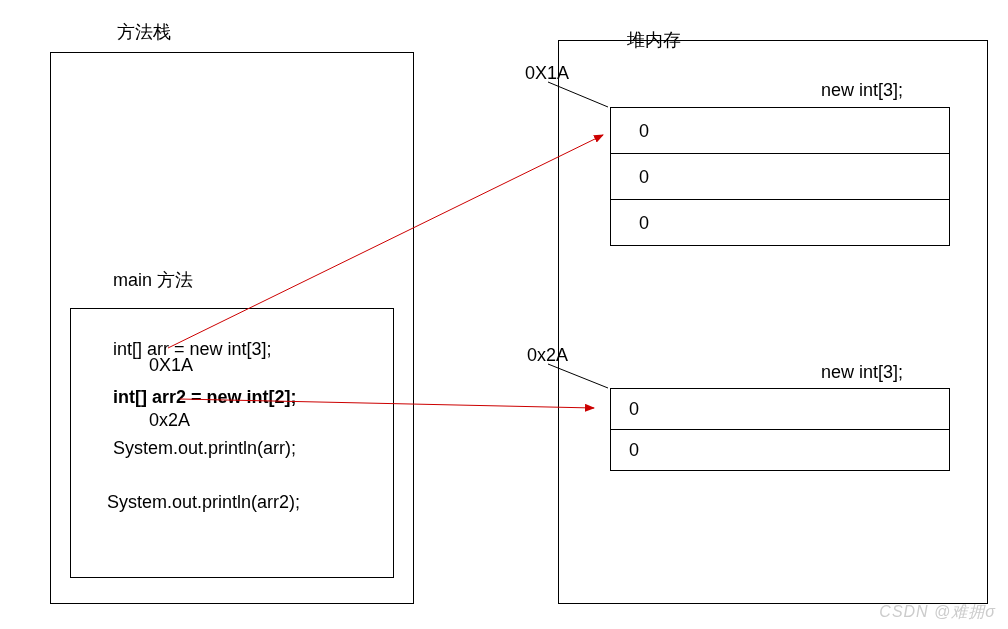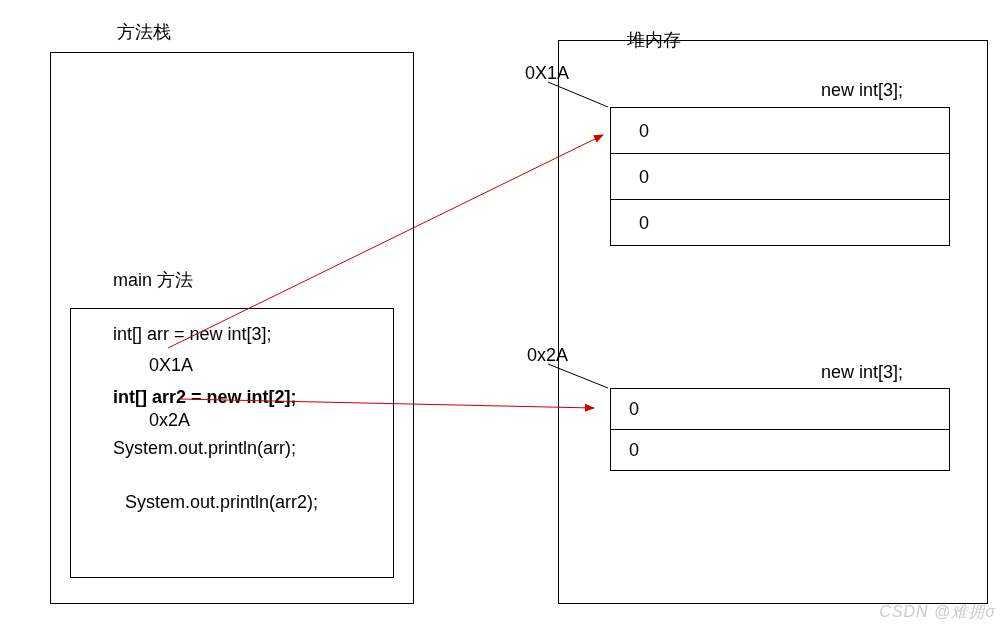--- a/index.html
+++ b/index.html
@@ -57,26 +57,26 @@
 
 <div class="label" style="left:90px; top:20px;">方法栈</div>
 <div class="label" style="left:600px; top:28px;">堆内存</div>
 
 <div class="box" style="left:50px; top:52px; width:364px; height:552px;"></div>
 
 <div class="label" style="left:86px; top:268px;">main 方法</div>
 
 <div class="box" style="left:70px; top:308px; width:324px; height:270px;"></div>
 
-<div class="label" style="left:86px; top:324px;">int[] arr = new int[3];</div>
+<div class="label" style="left:86px; top:339px;">int[] arr = new int[3];</div>
 <div class="label" style="left:122px; top:355px;">0X1A</div>
 <div class="label" style="left:86px; top:387px;font-weight:bold;">int[] arr2 = new int[2];</div>
 <div class="label" style="left:122px; top:410px;">0x2A</div>
 <div class="label" style="left:86px; top:438px;">System.out.println(arr);</div>
-<div class="label" style="left:98px; top:492px;">System.out.println(arr2);</div>
+<div class="label" style="left:80px; top:492px;">System.out.println(arr2);</div>
 
 <div class="box" style="left:558px; top:40px; width:430px; height:564px;"></div>
 
 <div class="label" style="left:498px; top:63px;">0X1A</div>
 <div class="label" style="left:794px; top:80px;">new int[3];</div>
 
 <div class="cell" style="left:610px; top:107px; width:340px; height:47px;">
   <div class="cell-text">0</div>
 </div>
 <div class="cell" style="left:610px; top:153px; width:340px; height:47px;">

